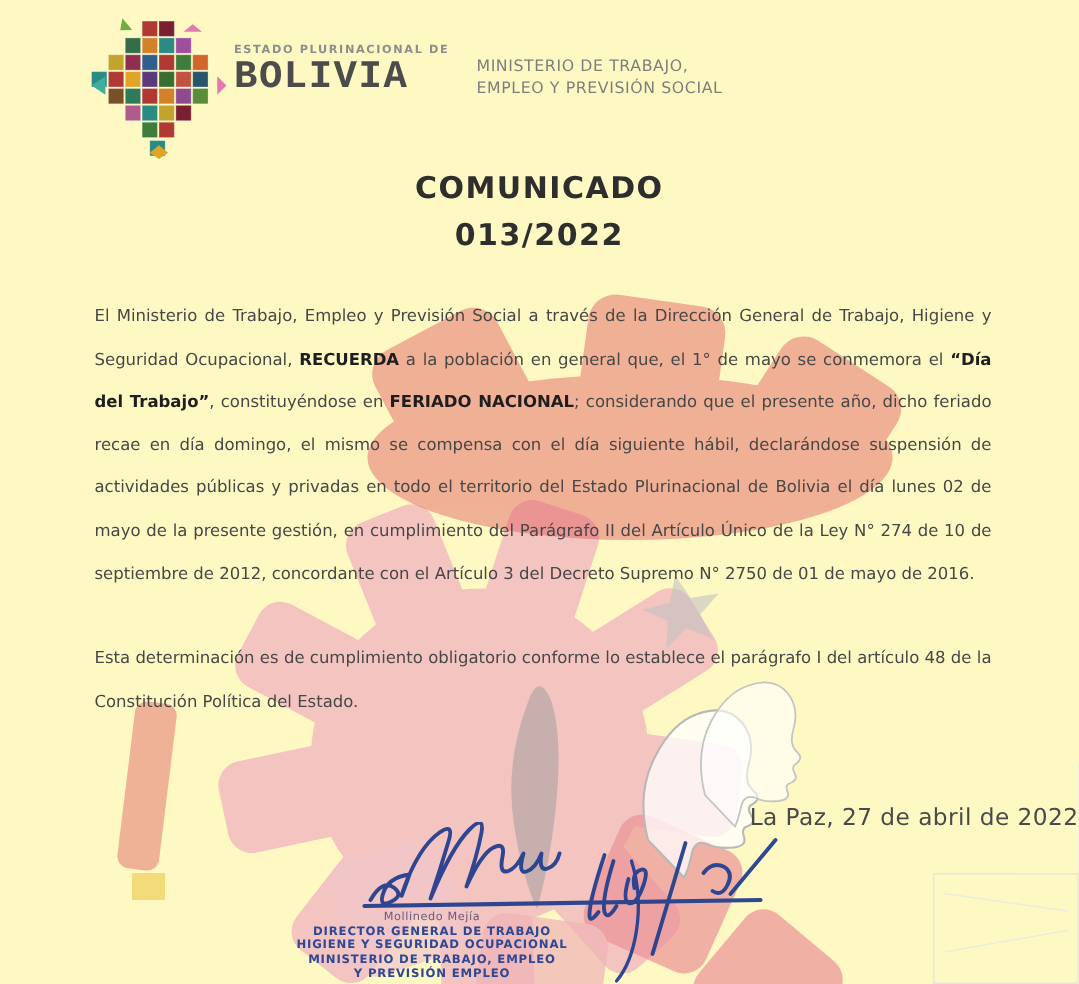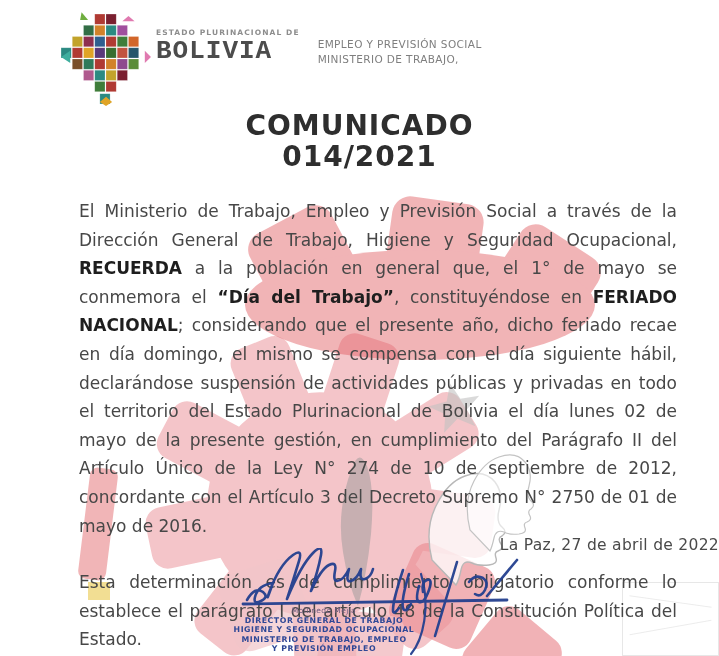--- a/index.html
+++ b/index.html
@@ -1,48 +1,48 @@
 <!DOCTYPE html>
 <html><head>
 <meta charset="utf-8">
 <style>
   html,body{margin:0;padding:0;background:#e9e9e9;}
   .page{
     position:relative; width:719px; height:656px; margin:0 auto;
-    background:#ffffff; overflow:hidden;
+    background:#fef9c3; overflow:hidden;
     font-family:"DejaVu Sans","Liberation Sans",sans-serif;
   }
   .layer{position:absolute;left:0;top:0;width:719px;height:656px;}
   .wm{pointer-events:none;}
   .content{z-index:2;}
 
   
   .header{position:absolute;left:60px;top:12px;display:flex;align-items:flex-start;z-index:3;}
   .logo{width:92px;height:94px;flex:0 0 auto;}
   .brand{margin:16px 0 0 4px;}
   .brand-estado{font-size:7.5px;letter-spacing:1.1px;color:#8d8d8d;font-weight:bold;}
   .brand-country{font-family:Liberation Mono, monospace;font-size:26px;line-height:28px;
     font-weight:bold;color:#4c4c4c;letter-spacing:1px;}
   .ministry{margin:25px 0 0 18px;font-size:10.5px;line-height:15px;color:#7e7e7e;letter-spacing:.4px;}
 
   
   .title{position:absolute;left:0;top:110px;width:100%;text-align:center;z-index:3;
-    font-weight:bold;color:#2e2e2e;font-size:28px;line-height:31px;letter-spacing:1px;}
+    font-weight:bold;color:#2e2e2e;font-size:20px;line-height:31px;letter-spacing:1px;}
 
   
   .bodytext{position:absolute;left:63px;top:197px;width:598px;z-index:3;
-    text-align:justify;font-size:17px;line-height:28.6px;color:#474747;margin-left:16px;}
+    text-align:justify;font-size:11px;line-height:28.6px;color:#474747;}
   .bodytext .para2{margin-top:28px;}
   .bodytext b{color:#1e1e1e;}
 
   
   .dateline{position:absolute;left:0;top:536px;width:100%;text-align:right;z-index:3;
     font-size:15.5px;color:#4a4a4a;letter-spacing:.3px;}
   .sigblock{position:absolute;left:0;top:606px;width:576px;text-align:center;z-index:3;
-    color:#3d4f9c;line-height:9.5px;padding-left:36px;}
+    color:#3d4f9c;line-height:9.5px;}
   .sig-name{font-size:7.5px;color:#6a5a7d;letter-spacing:.4px;}
   .sig-line{font-size:7.8px;font-weight:bold;letter-spacing:.55px;color:#2e4796;}
   .sigsvg{position:absolute;left:225px;top:548px;width:320px;height:108px;z-index:4;}
 
   
   .corner-pattern{position:absolute;right:0;bottom:0;width:95px;height:72px;z-index:1;
     border:1px solid #e2e2e2;opacity:.8;}
   .corner-pattern:before,.corner-pattern:after{content:"";position:absolute;left:6px;right:6px;height:0;
     border-top:1px solid #e8e8e8;}
   .corner-pattern:before{top:18px;transform:rotate(8deg);}
@@ -136,28 +136,28 @@
       <polygon points="84,40 78,34 78,46" fill="#e07ab0" transform="translate(4,4)"></polygon>
       <polygon points="18,6 24,1 24,11" fill="#6fae3f" transform="rotate(-40 21 6)"></polygon>
       <polygon points="66,4 72,9 60,9" fill="#e07ab0"></polygon>
       <polygon points="38,88 44,83 50,88 44,92" fill="#e0a426"></polygon>
     </svg>
     <div class="brand">
       <div class="brand-estado">ESTADO PLURINACIONAL DE</div>
       <div class="brand-country">BOLIVIA</div>
     </div>
     <div class="ministry">
+      <div>MINISTERIO DE TRABAJO,</div>
       <div>EMPLEO Y PREVISIÓN SOCIAL</div>
-      <div>MINISTERIO DE TRABAJO,</div>
     </div>
   </div>
 
   <div class="title">
     <div>COMUNICADO</div>
-    <div>014/2021</div>
+    <div>013/2022</div>
   </div>
 
   <div class="bodytext content">
     <p class="para1" style="margin:0;"><span>El Ministerio de Trabajo, Empleo y Previsión Social a través de la Dirección General de Trabajo, Higiene y Seguridad Ocupacional, </span><b>RECUERDA</b><span> a la población en general que, el 1° de mayo se conmemora el </span><b>“Día del Trabajo”</b><span>, constituyéndose en </span><b>FERIADO NACIONAL</b><span>; considerando que el presente año, dicho feriado recae en día domingo, el mismo se compensa con el día siguiente hábil, declarándose suspensión de actividades públicas y privadas en todo el territorio del Estado Plurinacional de Bolivia el día lunes 02 de mayo de la presente gestión, en cumplimiento del Parágrafo II del Artículo Único de la Ley N° 274 de 10 de septiembre de 2012, concordante con el Artículo 3 del Decreto Supremo N° 2750 de 01 de mayo de 2016.</span></p>
     <p class="para2" style="margin-bottom:0;">Esta determinación es de cumplimiento obligatorio conforme lo establece el parágrafo I del artículo 48 de la Constitución Política del Estado.</p>
   </div>
 
   <div class="dateline">La Paz, 27 de abril de 2022</div>
 
   <div class="sigblock">

